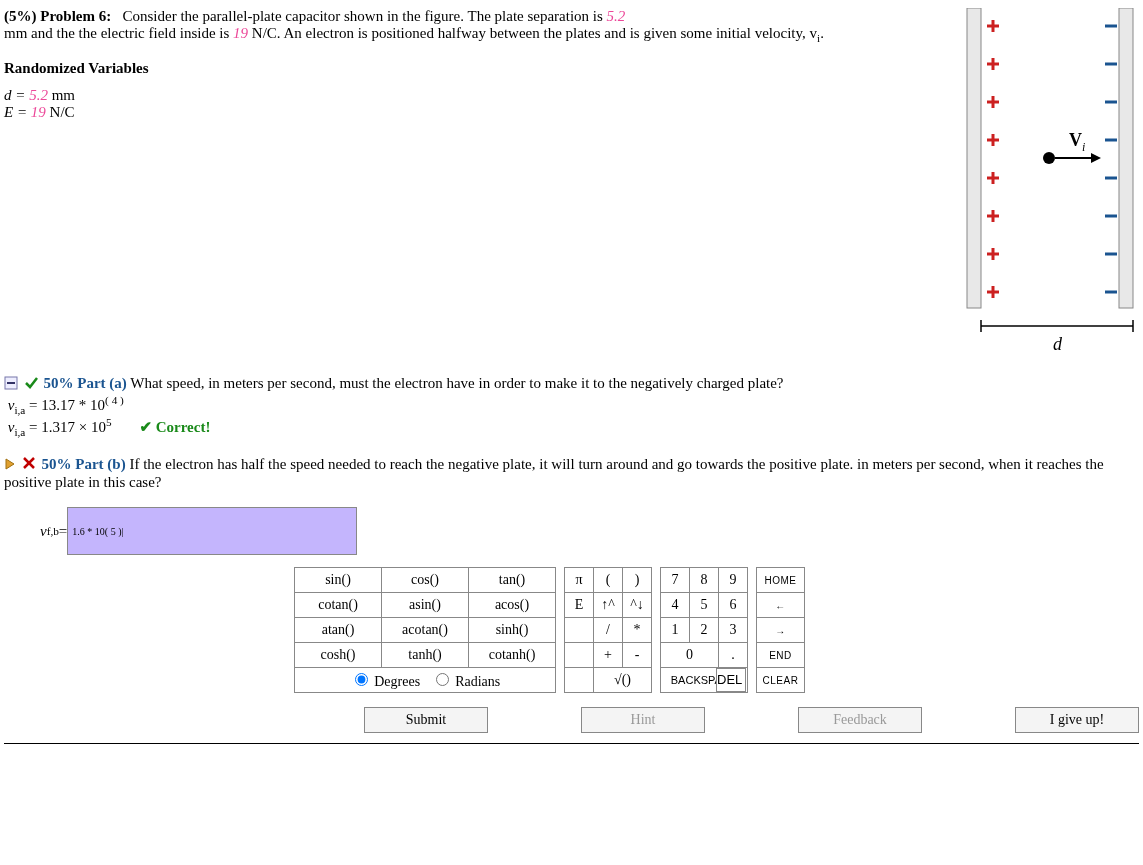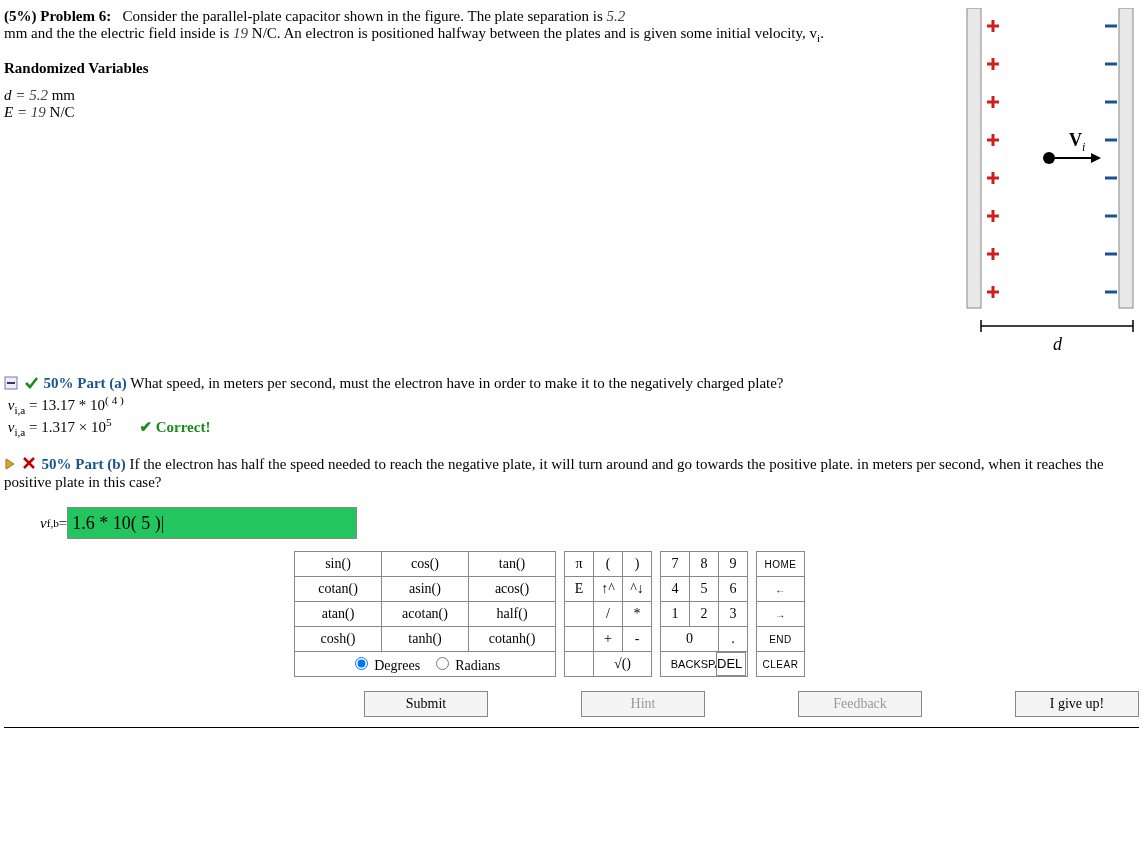--- a/index.html
+++ b/index.html
@@ -8,34 +8,34 @@
     color: #000;
     margin: 0;
     padding: 8px 4px;
     width: 1143px;
     box-sizing: border-box;
   }
   .header-row { display: flex; align-items: flex-start; }
   .header-text { flex: 1; }
   .figure-box { width: 180px; margin-left: 10px; }
   .weight { font-weight: bold; }
-  .red { color: #404040; font-style: italic; }
+  .red { color: #ec4899; font-style: italic; }
   .blue { color: #1a5490; font-weight: bold; }
   .green-chk { color: #1a8a1a; font-weight: bold; }
   .sub { vertical-align: sub; font-size: 0.75em; }
   .sup { vertical-align: super; font-size: 0.75em; }
   .part-head { margin-top: 18px; }
   .icon { display:inline-block; vertical-align:middle; margin-right:2px;}
   .ans-line { margin-left: 0px; font-family: Georgia, serif; }
   .correct-label { margin-left: 24px; }
   .answer-entry { margin: 16px 0 12px 36px; display:flex; align-items:center;}
   .answer-entry input.fld {
-    font-family: Georgia, serif; font-size: 18px;
-    border: 1px solid #888; padding: 4px 4px; width: 280px; height: 22px;
-    background:#22c55e;
+    font-family: Georgia, serif; font-size: 10px;
+    border: 1px solid #888; padding: 12px 4px; width: 280px; height: 22px;
+    background:#c4b5fd;
   }
   .calculator { margin-left: 290px; margin-top: 8px; }
   .calc-row { display:flex; }
   table.kb { border-collapse: collapse; }
   table.kb td {
     border: 1px solid #888;
     text-align: center;
     font-family: Georgia, serif;
     font-size: 14px;
     background: #fff;
@@ -186,21 +186,21 @@
         <td>tan()</td>
       </tr>
       <tr>
         <td>cotan()</td>
         <td>asin()</td>
         <td>acos()</td>
       </tr>
       <tr>
         <td>atan()</td>
         <td>acotan()</td>
-        <td>half()</td>
+        <td>sinh()</td>
       </tr>
       <tr>
         <td>cosh()</td>
         <td>tanh()</td>
         <td>cotanh()</td>
       </tr>
       <tr class="deg-row">
         <td colspan="3">
           <label><input type="radio" name="deg" checked="" style=""> <span>Degrees</span></label>
           &nbsp;

